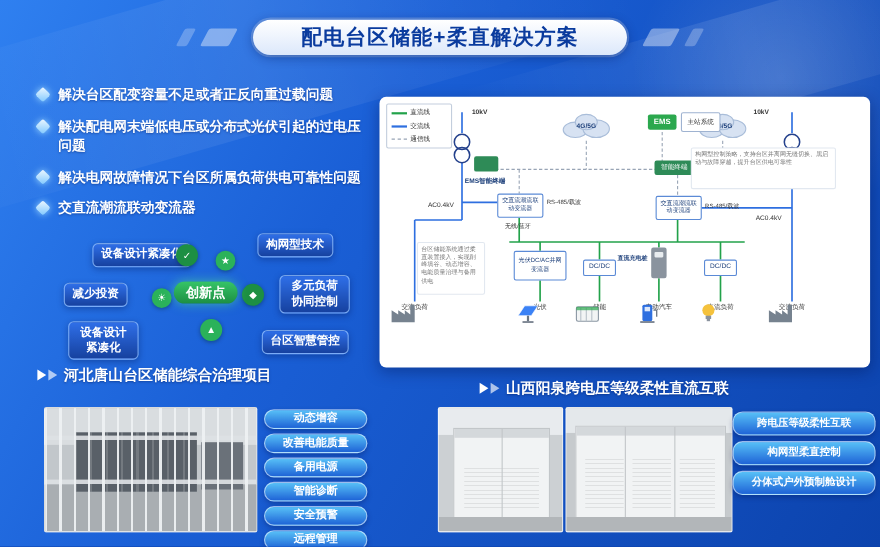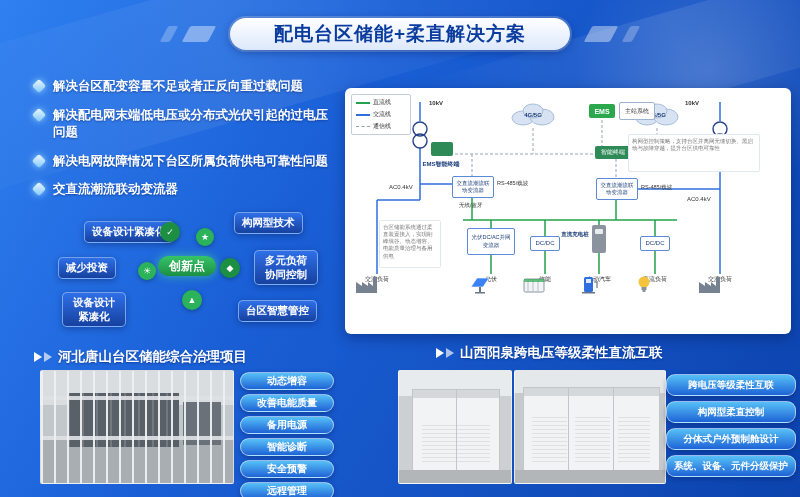--- a/index.html
+++ b/index.html
@@ -287,21 +287,21 @@
       <div class="lbl">直流负荷</div>
     </div>
     <div class="load" style="left:351px;top:186px;">
       <svg width="26" height="20" viewBox="0 0 26 20">
           <path d="M3 19 V8 l6 4 V8 l6 4 V8 l5 4 V3 h4 v16 Z" fill="#76828f"></path>
         </svg>
       <div class="lbl">交流负荷</div>
     </div>
   </div>
 
-  <div class="proj-title" style="left:34px;top:348px;">
+  <div class="proj-title" style="left:34px;top:332px;">
     <span class="tri"></span>
     <span class="tri t2"></span>
     <span>河北唐山台区储能综合治理项目</span>
   </div>
   <div class="photo ph-l">
     <div class="cab1"></div>
     <div class="cab2"></div>
     <div class="rail" style="top:22%;"></div>
     <div class="rail" style="top:58%;"></div>
     <div class="fence"></div>
@@ -336,15 +336,14 @@
       <div class="louver" style="left:70%;top:34%;width:24%;height:56%;"></div>
       <div class="seam" style="left:33%;"></div>
       <div class="seam" style="left:66%;"></div>
     </div>
     <div class="ground"></div>
   </div>
   <div class="fpill fp-r">
     <div class="p">跨电压等级柔性互联</div>
     <div class="p">构网型柔直控制</div>
     <div class="p">分体式户外预制舱设计</div>
-    <div class="p">系统、设备、元件分级保护</div>
   </div>
 </div>
 
 </body></html>

